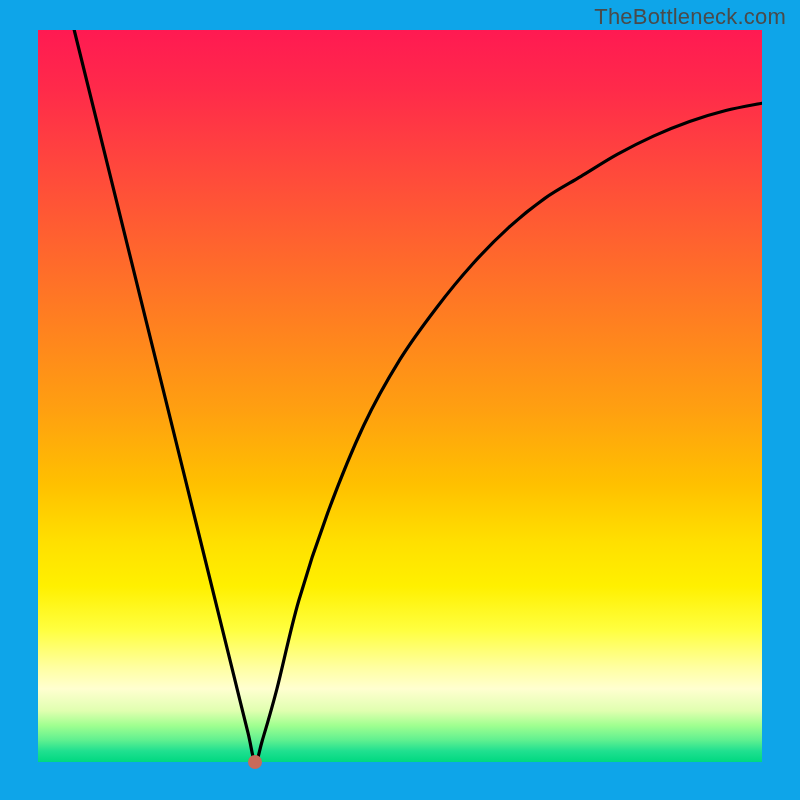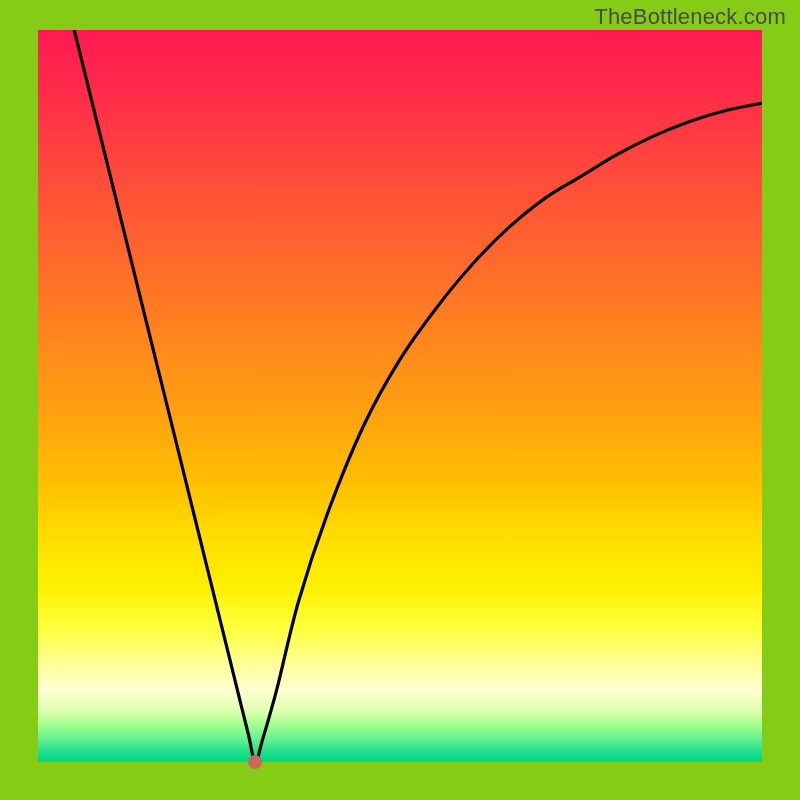--- a/index.html
+++ b/index.html
@@ -8,21 +8,21 @@
     width: 800px;
     height: 800px;
     background: #000;
     overflow: hidden;
     font-family: Arial, Helvetica, sans-serif;
   }
   .frame {
     position: relative;
     width: 800px;
     height: 800px;
-    background: #84cc16;
+    background: #0ea5e9;
   }
   .watermark {
     position: absolute;
     top: 4px;
     right: 14px;
     color: #4a4a4a;
     font-size: 22px;
     font-weight: 500;
     letter-spacing: 0.2px;
     z-index: 4;

